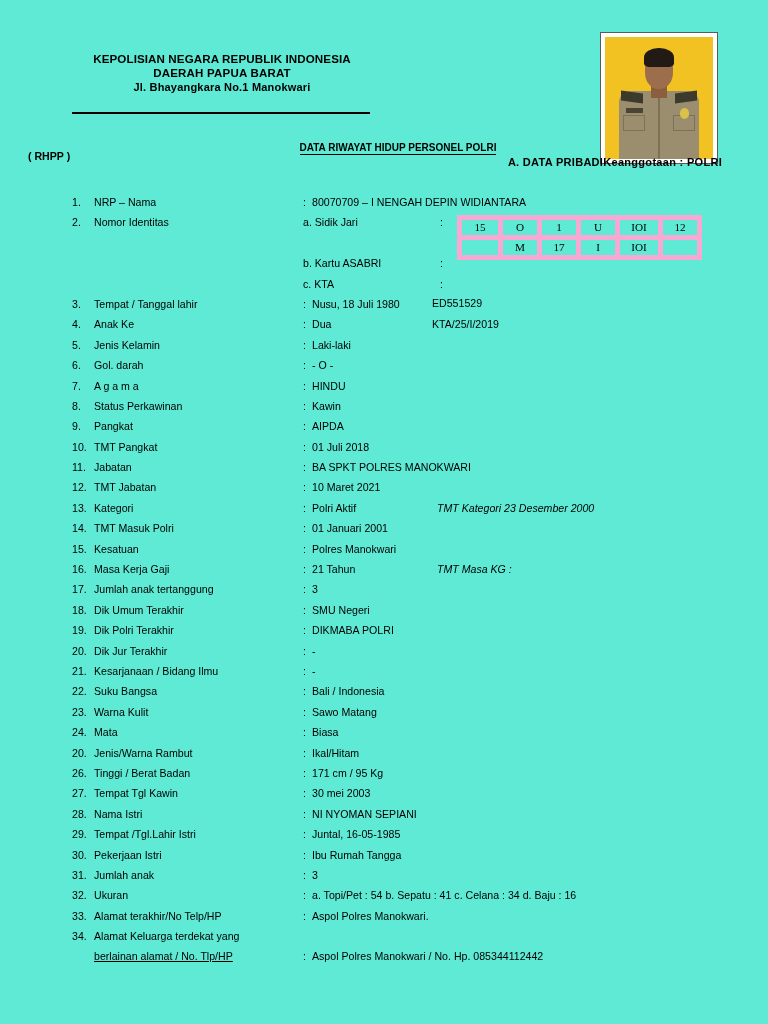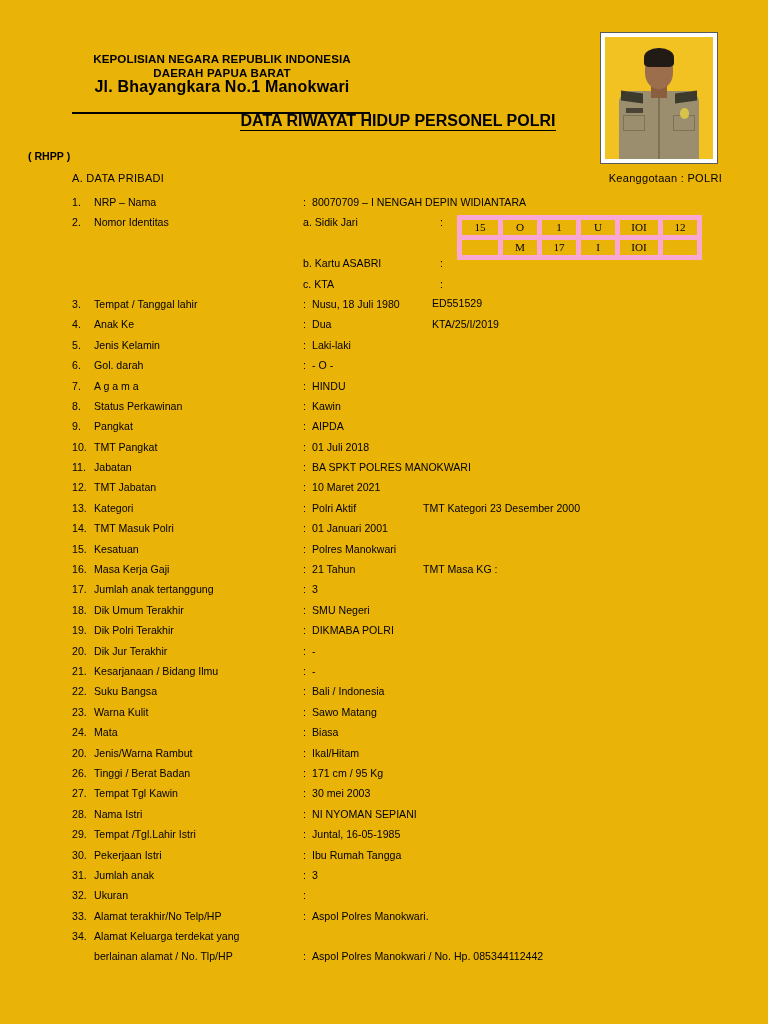--- a/index.html
+++ b/index.html
@@ -10,37 +10,37 @@
   }
   body {
     font-family: "Liberation Sans", sans-serif;
     color: #000000;
   }
   #page {
     position: relative;
     width: 768px;
     height: 1024px;
     overflow: hidden;
-    background: #eab308;
+    background: #5eead4;
   }
 
   
   .letterhead {
     position: absolute;
     left: 72px;
     top: 52px;
     width: 300px;
     text-align: center;
     font-weight: bold;
     font-size: 11.5px;
     line-height: 14.2px;
     letter-spacing: 0.2px;
   }
   .letterhead .l1 { font-size: 11.6px; letter-spacing: .1px;}
-  .letterhead .l4 { font-size: 16px; }
+  .letterhead .l4 { font-size: 11px; }
   .lh-rule {
     position: absolute;
     left: 72px;
     top: 112px;
     width: 298px;
     height: 0;
     border-top: 2px solid #000;
   }
 
   
@@ -113,48 +113,48 @@
   }
   .ph-nametag {
     position: absolute; left: 19%; top: 58%;
     width: 16%; height: 4%;
     background: #4a4436;
   }
 
   
   .doc-title {
     position: absolute;
-    left: 0; top: 112px;
+    left: 0; top: 142px;
     width: 768px;
     text-align: center;
     font-weight: bold;
-    font-size: 16px;
+    font-size: 10px;
   }
   .doc-title span {
     border-bottom: 1.5px solid #000;
     padding-bottom: 1px;
     margin-left: 28px;
   }
   .doc-subtitle {
     position: absolute;
     left: 0; top: 150px;
     width: 768px;
     font-weight: bold;
     font-size: 10.6px;
   }
   .doc-subtitle span { margin-left: 28px; }
 
   
   .section-bar {
     position: absolute;
-    left: 72px; top: 172px;
+    left: 72px; top: 156px;
     width: 650px;
     display: flex;
-    justify-content: space-between;
-    font-weight: normal;
+    justify-content: flex-end;
+    font-weight: bold;
     font-size: 11px;
     letter-spacing: .3px;
   }
 
   
   .fields {
     position: absolute;
     left: 72px;
     top: 192px;
     width: 660px;
@@ -180,39 +180,41 @@
   .row .colon {
     position: absolute;
     left: 231px;
   }
   .row .value {
     position: absolute;
     left: 240px;
   }
   .row .extra {
     position: absolute;
-    left: 351px;
+    left: 365px;
+    font-style: italic;
   }
   
   .row .sublabel {
     position: absolute;
     left: 231px;
   }
   .row .subcolon {
     position: absolute;
     left: 368px;
   }
   .row .subvalue {
     position: absolute;
     left: 360px;
     margin-top: 40px;
   }
   .row .cont-label {
     position: absolute;
     left: 22px;
+    text-decoration: underline;
   }
 
   
   .fp-table {
     position: absolute;
     left: 385px;
     top: 3px;
     border-collapse: collapse;
     font-family: "Liberation Serif", serif;
     font-size: 11.2px;
@@ -495,20 +497,21 @@
         <div class="row">
           <span class="num wide">31.</span>
           <span class="label">Jumlah anak</span>
           <span class="colon">:</span>
           <span class="value">3</span>
         </div>
         <div class="row">
           <span class="num wide">32.</span>
           <span class="label">Ukuran</span>
           <span class="colon">:</span>
+          <span class="value">a. Topi/Pet : 54   b. Sepatu : 41  c. Celana : 34  d. Baju : 16</span>
         </div>
         <div class="row">
           <span class="num wide">33.</span>
           <span class="label">Alamat terakhir/No Telp/HP</span>
           <span class="colon">:</span>
           <span class="value">Aspol Polres Manokwari.</span>
         </div>
       </div>
 
     <div class="row">

